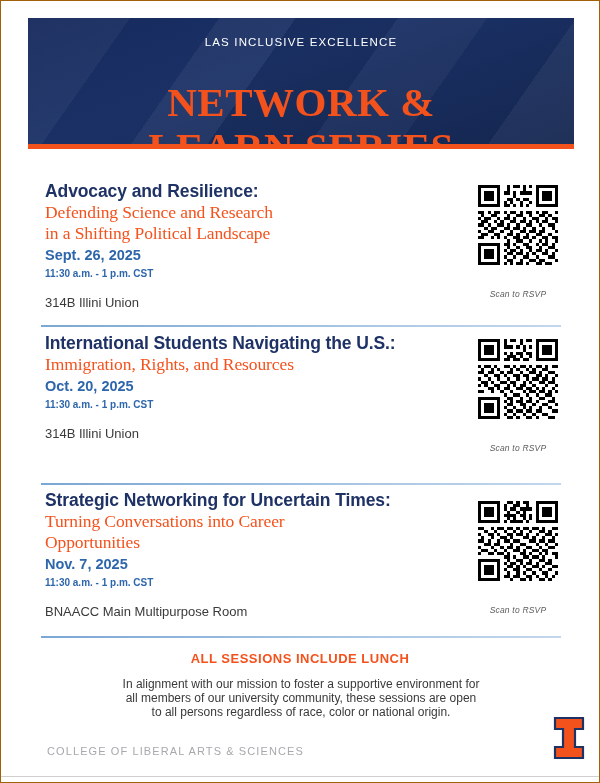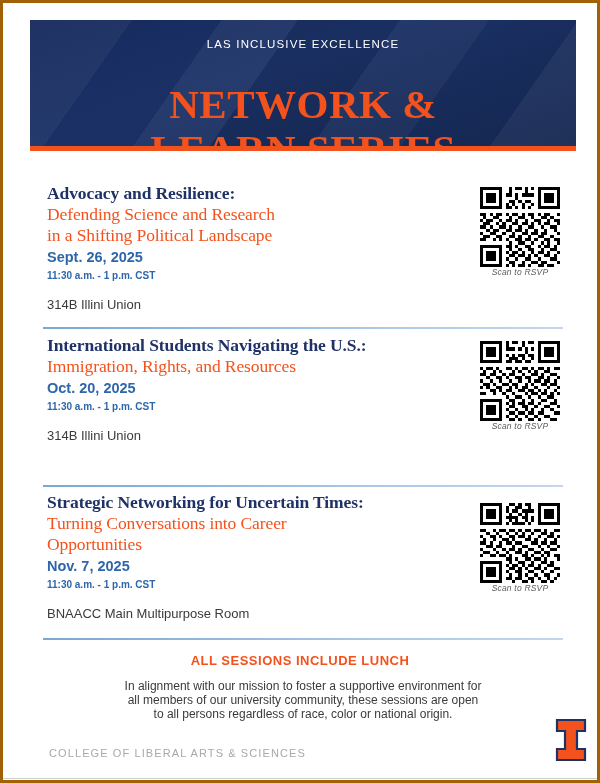--- a/index.html
+++ b/index.html
@@ -6,21 +6,21 @@
     margin: 0;
     padding: 0;
     background: #d9d9d9;
   }
   #page {
     position: relative;
     width: 600px;
     height: 783px;
     background: #ffffff;
     overflow: hidden;
-    border: 3px solid #a16207;
+    border: 1px solid #a16207;
     box-sizing: border-box;
     font-family: "Liberation Sans", sans-serif;
   }
 
   
   .banner {
     position: absolute;
     left: 27px;
     top: 17px;
     width: 546px;
@@ -75,21 +75,21 @@
     height: 2px;
     background: linear-gradient(90deg, #7ba7d4 0%, #a8c6e4 60%, #c3d7ec 100%);
   }
   .event {
     position: absolute;
     left: 44px;
     width: 400px;
   }
   .ev-line1 {
     color: #1f3266;
-    font-family: Liberation Serif, serif;
+    font-family: Liberation Sans, sans-serif;
     font-weight: bold;
     font-size: 17.5px;
     line-height: 21px;
     letter-spacing: -0.1px;
   }
   .ev-line2 {
     color: #f4521c;
     font-family: "Liberation Serif", serif;
     font-weight: normal;
     font-size: 17.5px;
@@ -125,21 +125,21 @@
   .qr-img {
     width: 80px;
     height: 80px;
     display: block;
     margin: 0 auto;
   }
   .qr-caption {
     font-size: 8.5px;
     font-style: italic;
     color: #5d5d5d;
-    margin-top: 0;
+    margin-top: 24px;
     letter-spacing: 0.2px;
   }
 
   
   .lunch {
     position: absolute;
     left: 0;
     right: 0;
     top: 650px;
     text-align: center;

